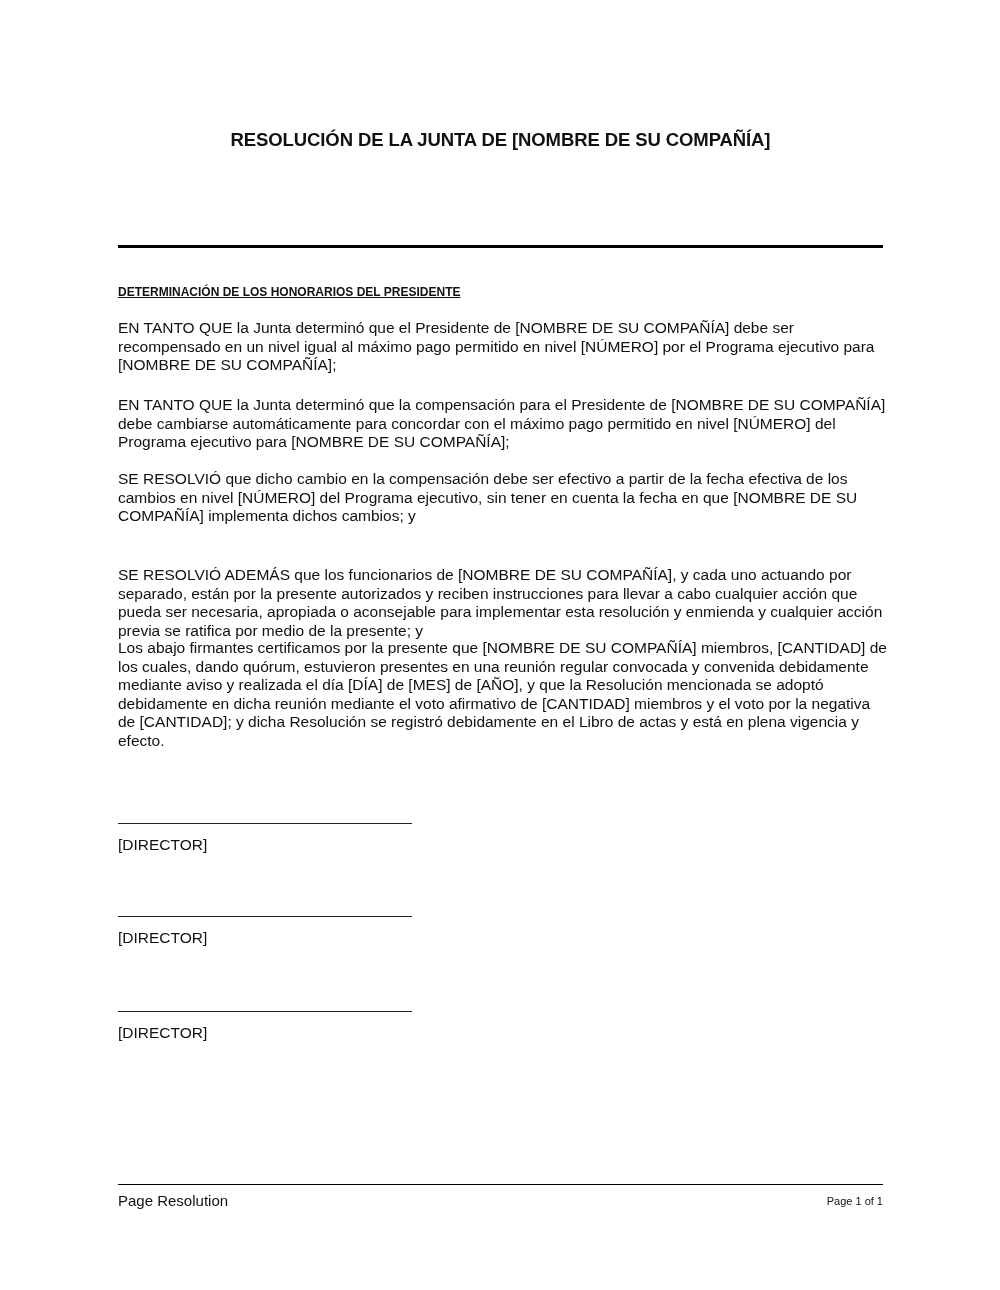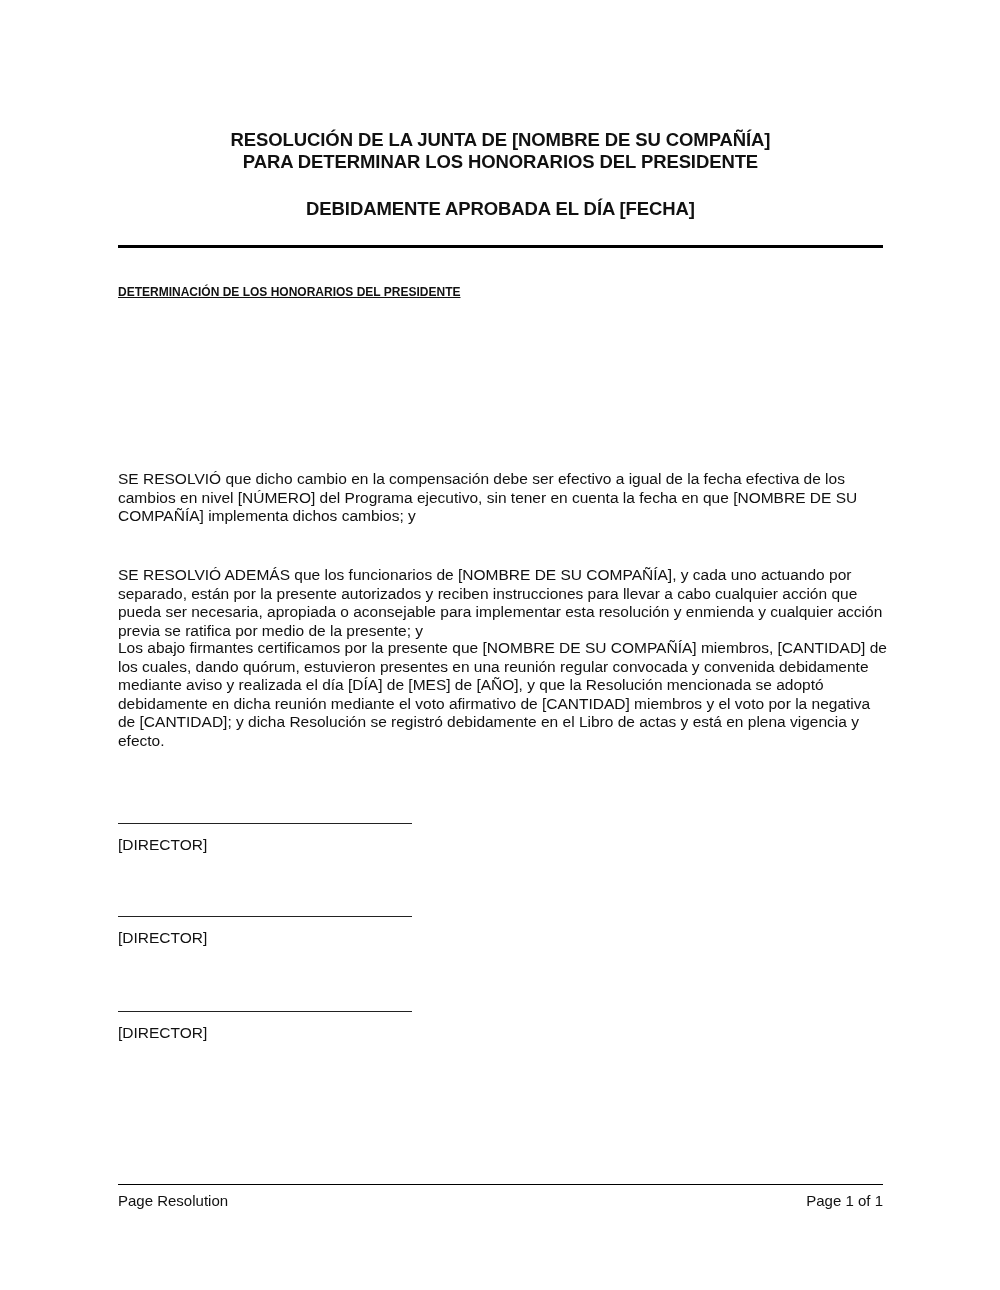--- a/index.html
+++ b/index.html
@@ -20,41 +20,39 @@
     .p4 { top: 566px; }
     .p5 { top: 639px; }
     .sig { position: absolute; left: 118px; width: 294px; }
     .sig-line { border-top: 1.5px solid #222; height: 0; }
     .sig-label { font-size: 15.5px; line-height: 19px; margin-top: 11px; }
     .s1 { top: 823px; }
     .s2 { top: 916px; }
     .s3 { top: 1011px; }
     .footer-rule { position: absolute; left: 118px; width: 765px; top: 1184px; border-top: 1.5px solid #000; height: 0; }
     .footer-left { position: absolute; left: 118px; top: 1192px; font-size: 15px; line-height: 18px; }
-    .footer-right { position: absolute; right: 117px; top: 1192px; font-size: 15px; line-height: 18px; text-align: right; }
+    .footer-right { position: absolute; right: 117px; top: 1192px; font-size: 11px; line-height: 18px; text-align: right; }
   </style>
 </head>
 <body>
 
 <div class="page">
 
   <div class="title-block t1">
     <div class="title-line">RESOLUCIÓN DE LA JUNTA DE [NOMBRE DE SU COMPAÑÍA]</div>
-    <div class="title-line">PARA DETERMINAR LOS HONORARIOS DEL PRESIDENTE</div>
   </div>
 
-  <div class="title-block t2">
-    <div class="title-line">DEBIDAMENTE APROBADA EL DÍA [FECHA]</div>
-  </div>
 
   <div class="rule-thick"></div>
 
   <div class="section-heading">DETERMINACIÓN DE LOS HONORARIOS DEL PRESIDENTE</div>
 
-  <p class="para p3">SE RESOLVIÓ que dicho cambio en la compensación debe ser efectivo a igual de la fecha efectiva de los cambios en nivel [NÚMERO] del Programa ejecutivo, sin tener en cuenta la fecha en que [NOMBRE DE SU COMPAÑÍA] implementa dichos cambios; y</p>
+  <p class="para p1">EN TANTO QUE la Junta determinó que el Presidente de [NOMBRE DE SU COMPAÑÍA] debe ser recompensado en un nivel igual al máximo pago permitido en nivel [NÚMERO] por el Programa ejecutivo para [NOMBRE DE SU COMPAÑÍA];</p>
+  <p class="para p2">EN TANTO QUE la Junta determinó que la compensación para el Presidente de [NOMBRE DE SU COMPAÑÍA] debe cambiarse automáticamente para concordar con el máximo pago permitido en nivel [NÚMERO] del Programa ejecutivo para [NOMBRE DE SU COMPAÑÍA];</p>
+  <p class="para p3">SE RESOLVIÓ que dicho cambio en la compensación debe ser efectivo a partir de la fecha efectiva de los cambios en nivel [NÚMERO] del Programa ejecutivo, sin tener en cuenta la fecha en que [NOMBRE DE SU COMPAÑÍA] implementa dichos cambios; y</p>
   <p class="para p4">SE RESOLVIÓ ADEMÁS que los funcionarios de  [NOMBRE DE SU COMPAÑÍA], y cada uno actuando por separado, están por la presente autorizados y reciben instrucciones para llevar a cabo cualquier acción que pueda ser necesaria, apropiada o aconsejable para implementar esta resolución y enmienda y cualquier acción previa se ratifica por medio de la presente; y</p>
   <p class="para p5">Los abajo firmantes certificamos por la presente que  [NOMBRE DE SU COMPAÑÍA] miembros, [CANTIDAD] de los cuales, dando quórum, estuvieron presentes en una reunión regular convocada y convenida debidamente mediante aviso y realizada el día [DÍA] de [MES] de [AÑO], y que la Resolución mencionada se adoptó debidamente en dicha reunión mediante el voto afirmativo de [CANTIDAD] miembros y el voto por la negativa de [CANTIDAD]; y dicha Resolución se registró debidamente en el Libro de actas y está en plena vigencia y efecto.</p>
 
   <div class="sig s1">
     <div class="sig-line"></div>
     <div class="sig-label">[DIRECTOR]</div>
   </div>
   <div class="sig s2">
     <div class="sig-line"></div>
     <div class="sig-label">[DIRECTOR]</div>

